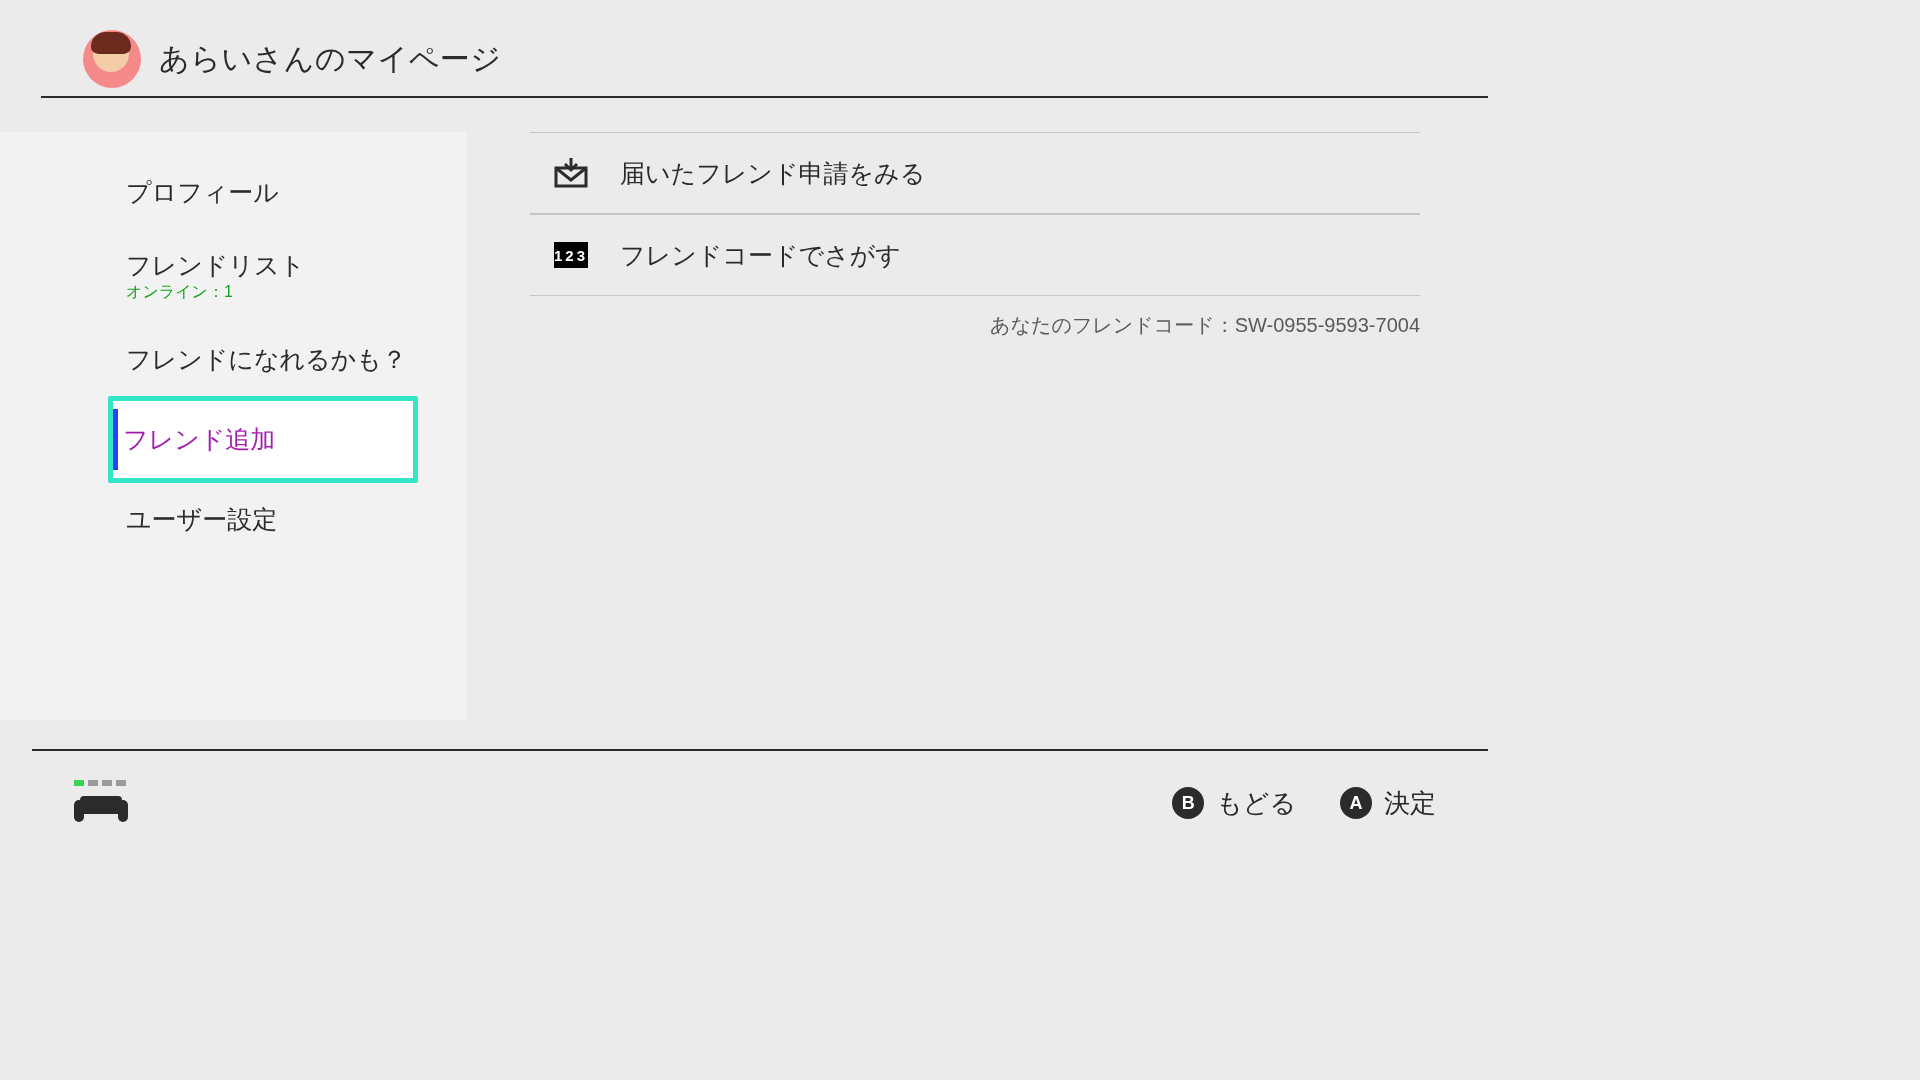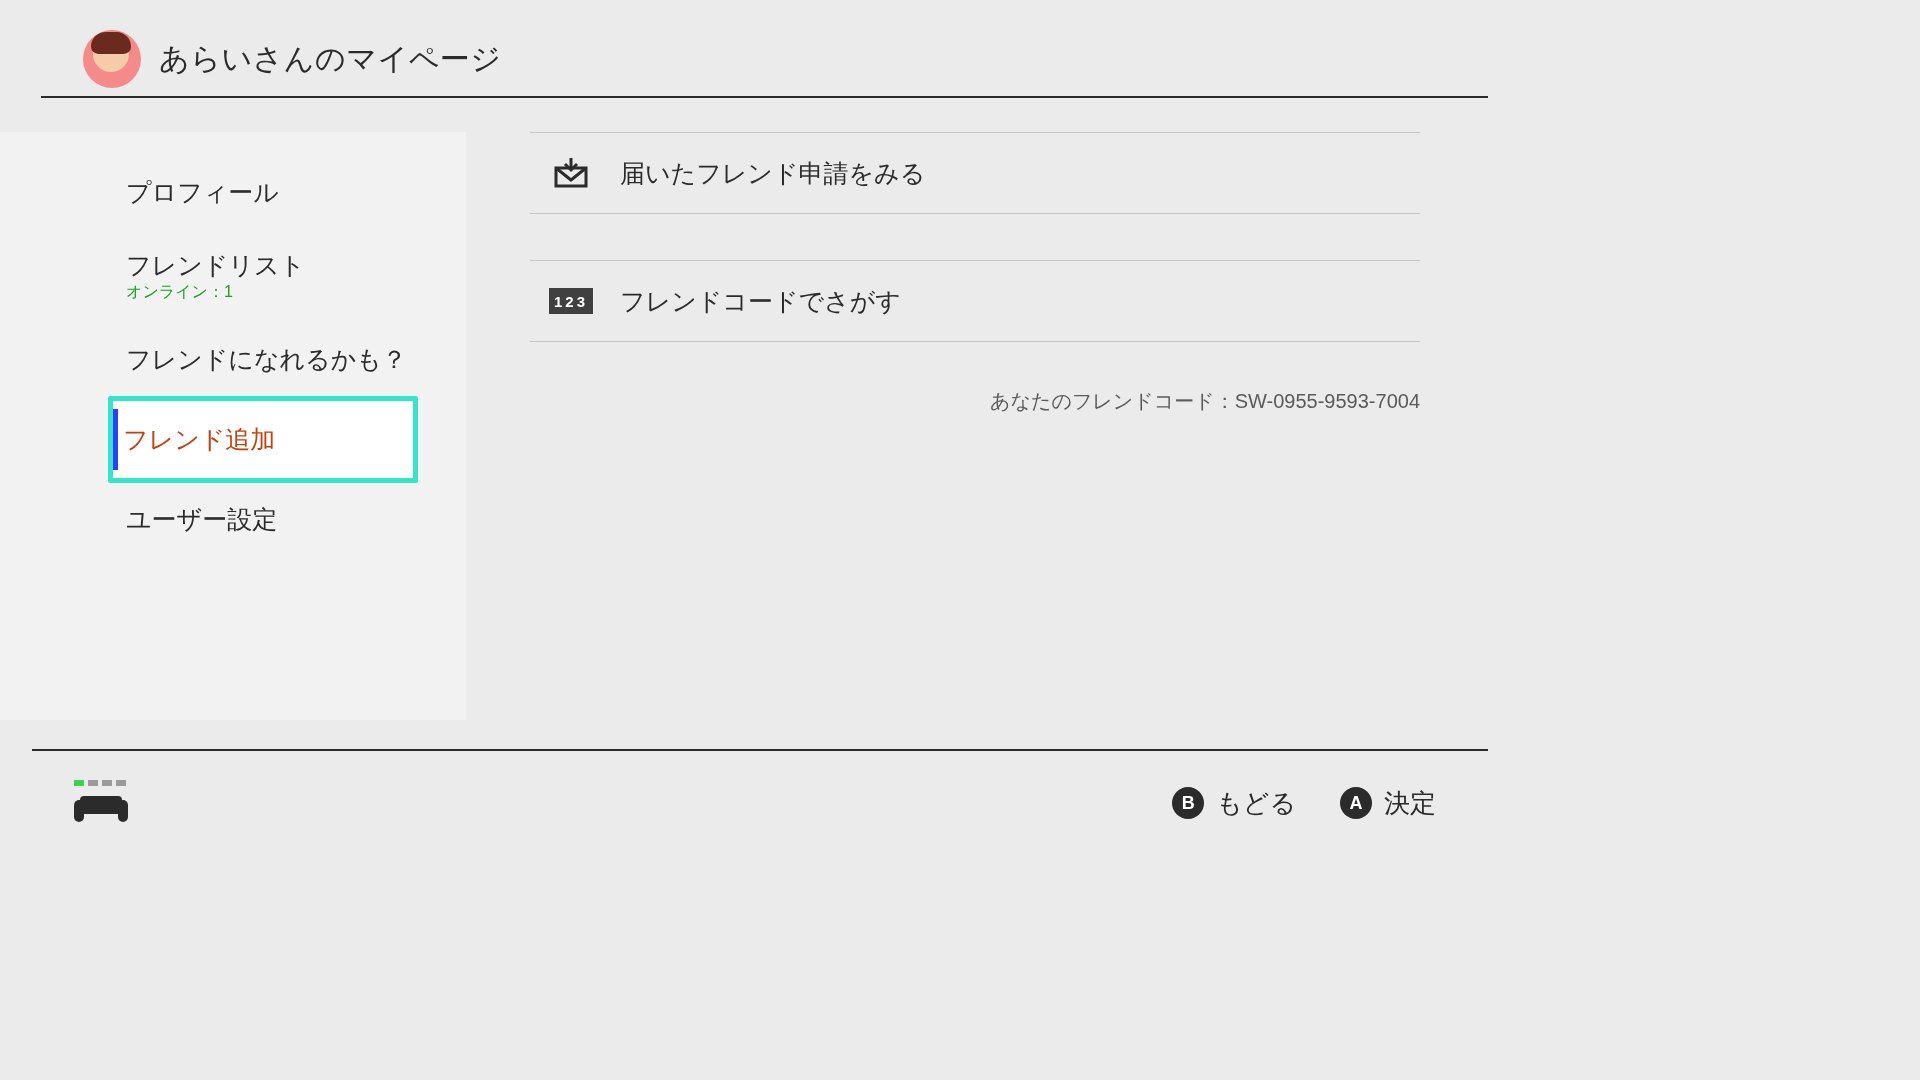--- a/index.html
+++ b/index.html
@@ -67,41 +67,41 @@
     margin-right: 30px;
   }
   .side-sub {
     display: block;
     font-size: 16px;
     color: #17a31f;
     margin-top: 0;
   }
   .side-item.selected {
     background: #ffffff;
-    color: #c2410c;
+    color: #a21caf;
     border: 5px solid #34e6c8;
     border-radius: 2px;
     padding: 22px 16px 22px 10px;
     margin-left: 0px;
     margin-right: 48px;
   }
   .side-item.selected::before {
     content: "";
     position: absolute;
     left: 0; top: 8px; bottom: 8px;
     width: 5px;
     background: #2a40ff;
   }
 
   
   .main {
     position: absolute;
     left: 530px; top: 132px; right: 100px;
   }
-  .group { margin-bottom: 46px; }
+  .group { }
   .row {
     display: flex;
     align-items: center;
     height: 82px;
     border-top: 1px solid #c6c6c6;
     cursor: pointer;
     font-size: 25px;
     gap: 26px;
     padding-left: 18px;
   }
@@ -186,21 +186,21 @@
           <polyline points="11,6 17,12 23,6"></polyline>
         </svg>
       </span>
       <span>届いたフレンド申請をみる</span>
     </div>
   </div>
 
   <div class="group">
     <div class="row">
       <span class="icon-slot">
-        <span style="display:inline-flex;align-items:center;justify-content:center;width:44px;height:26px;background:#404040;color:#fff;font-size:15px;font-weight:700;letter-spacing:3px;">123</span>
+        <span style="display:inline-flex;align-items:center;justify-content:center;width:34px;height:26px;background:#000000;color:#fff;font-size:15px;font-weight:700;letter-spacing:3px;">123</span>
       </span>
       <span>フレンドコードでさがす</span>
     </div>
   </div>
 
   <div class="friend-code">あなたのフレンドコード：SW-0955-9593-7004</div>
 </div>
 
 <div class="footer">
   <div class="controller-status">

